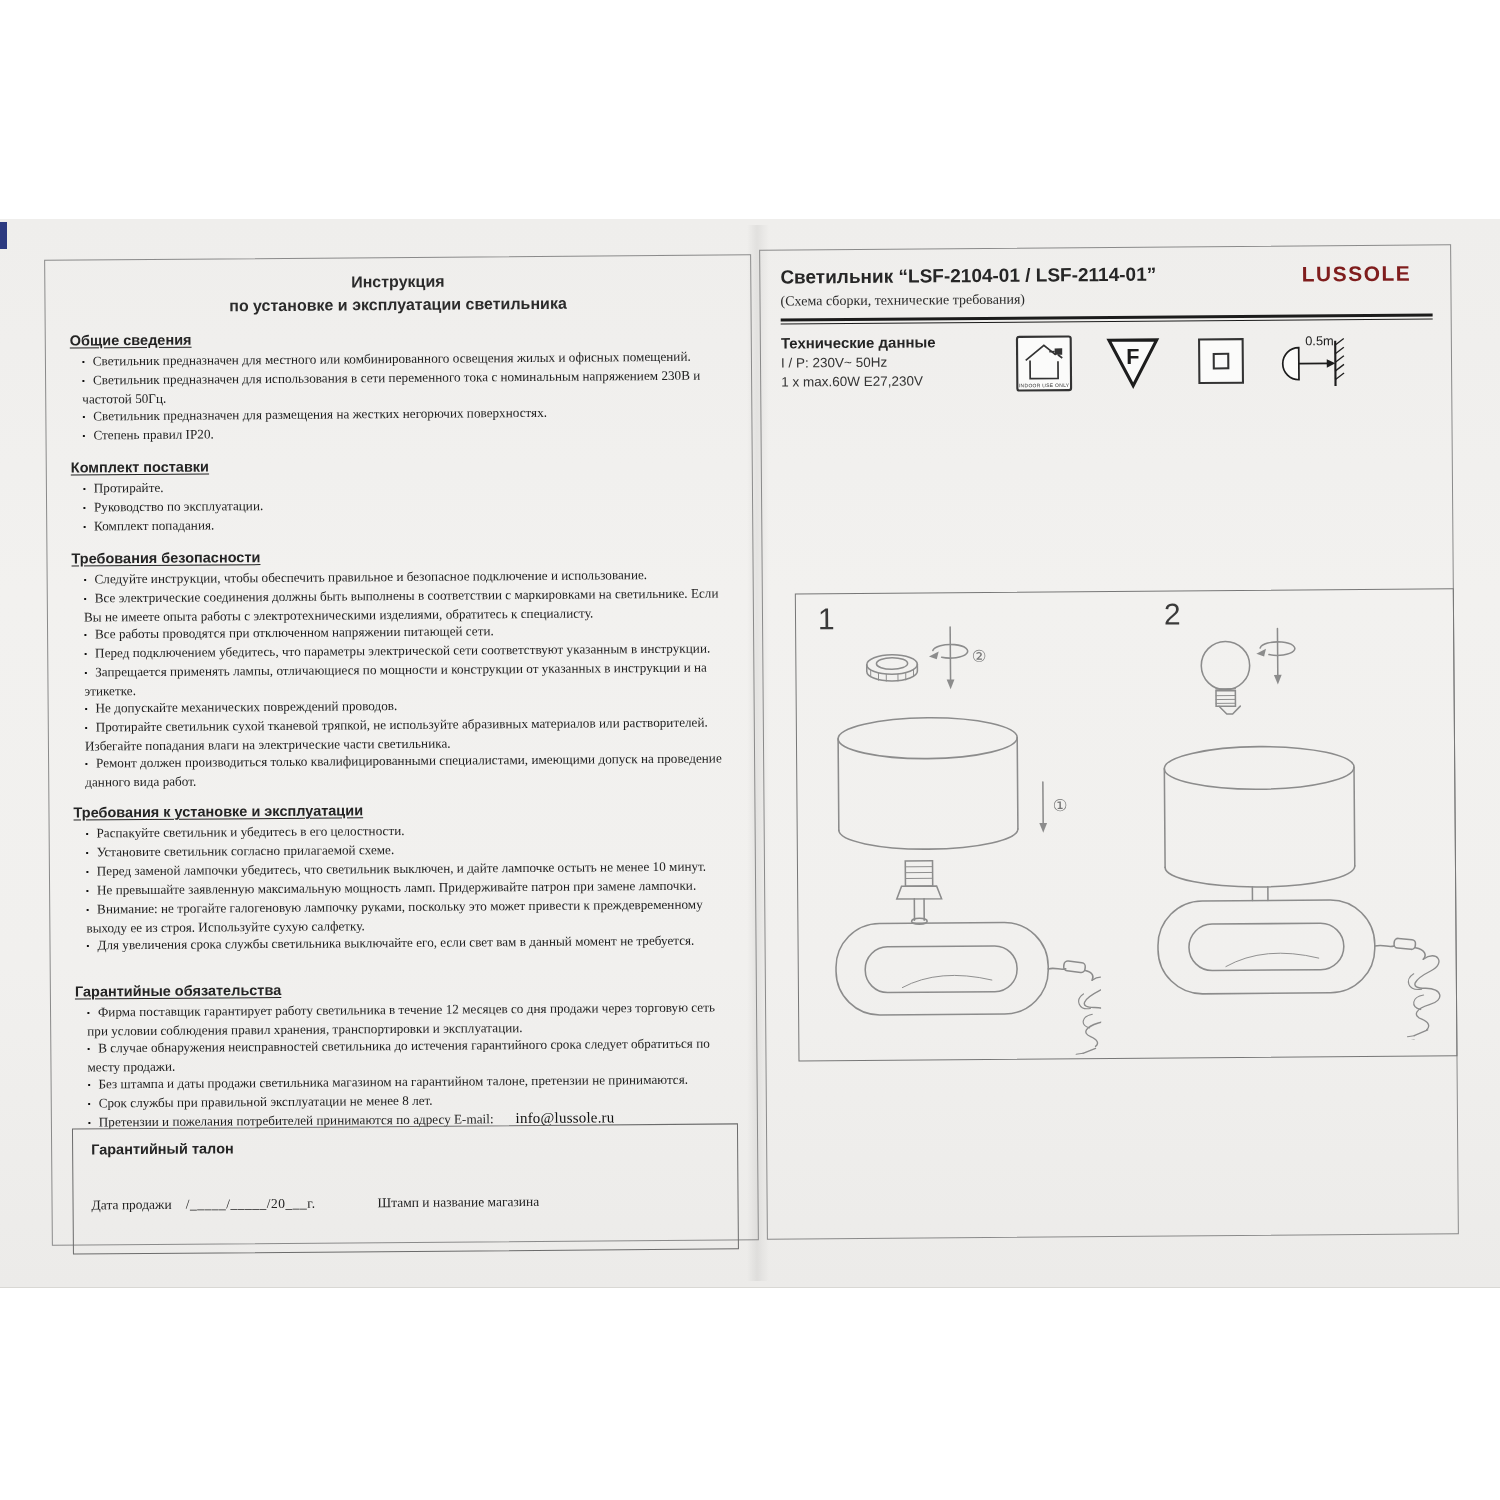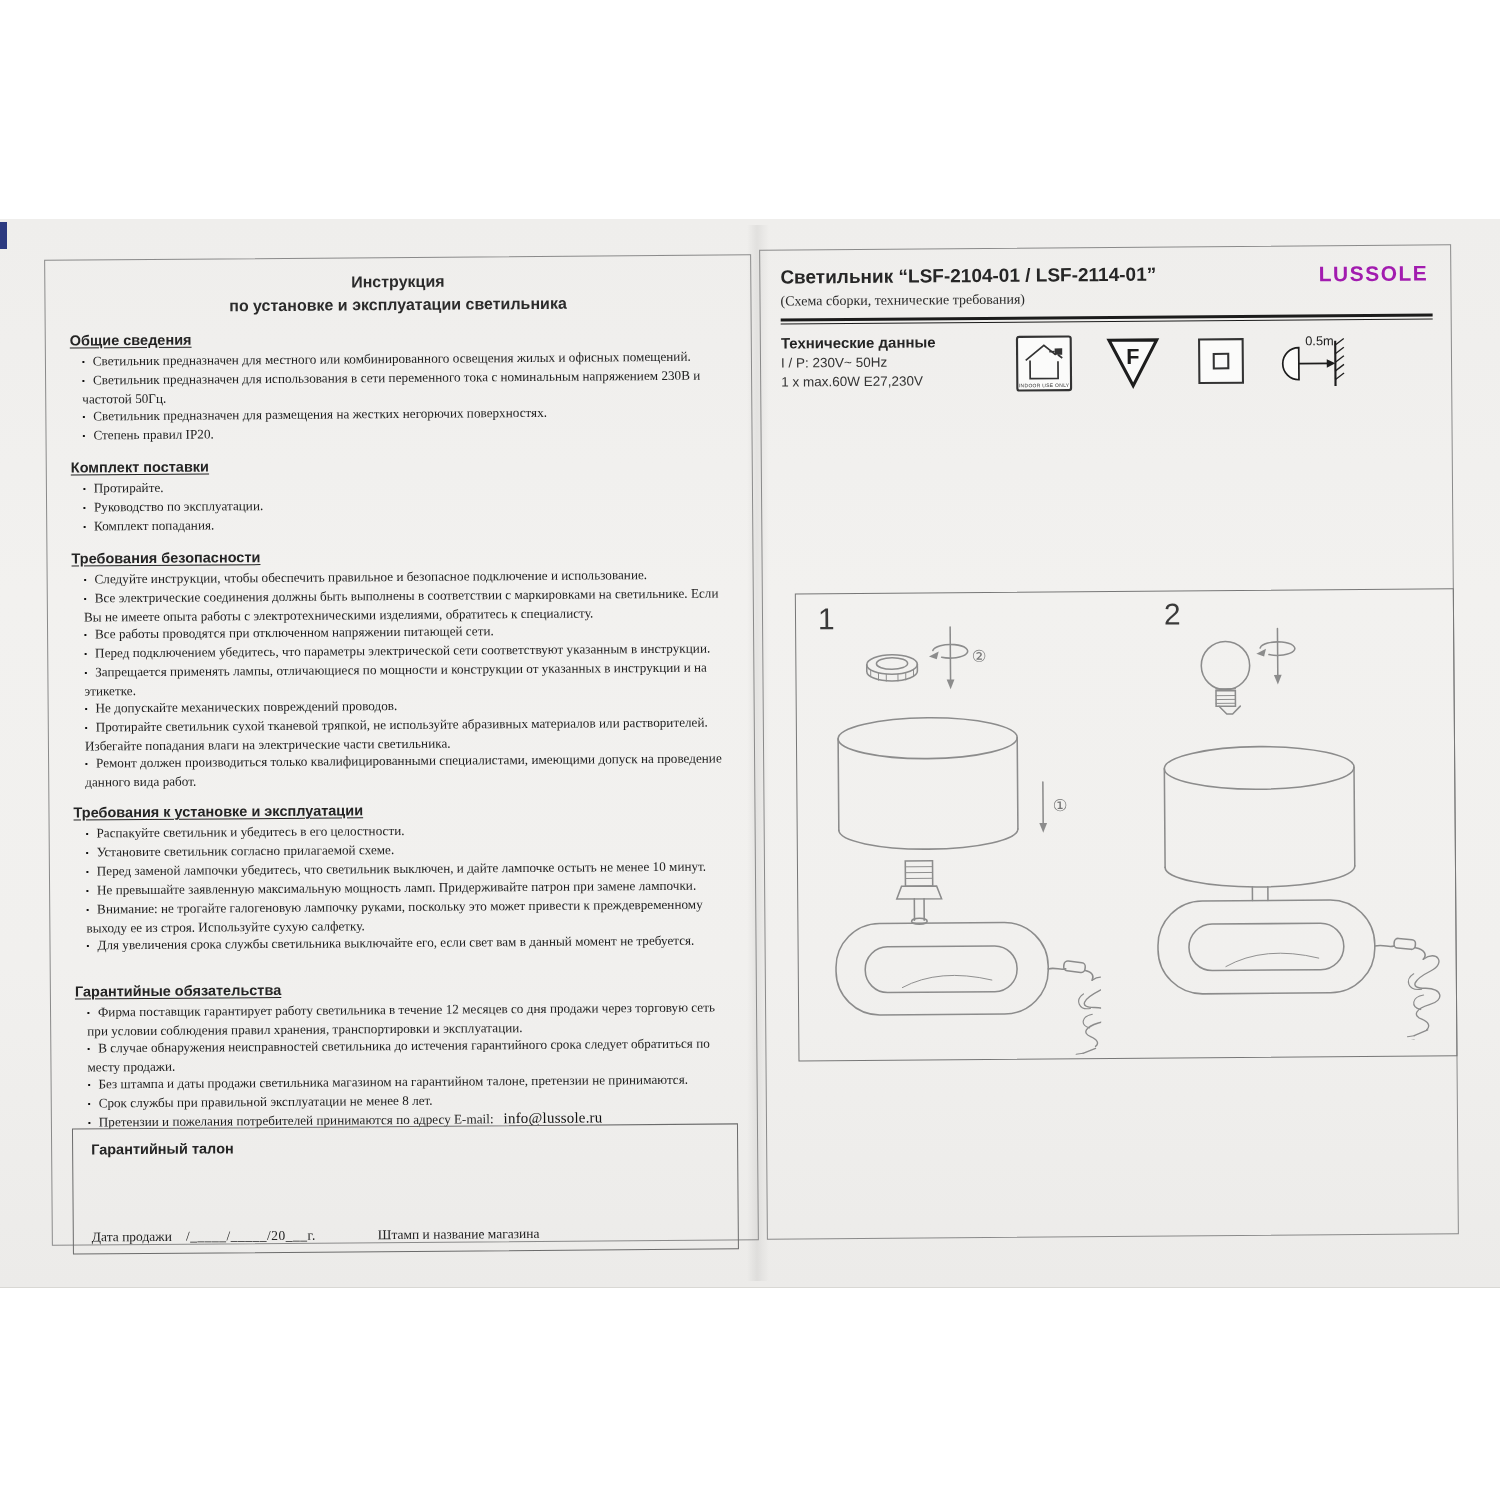--- a/index.html
+++ b/index.html
@@ -17,36 +17,36 @@
   .page-right{left:763px;top:247px;width:692px;height:990px;padding:12px 0 0 0;}
 
   
   .doc-title{text-align:center;font-family:"Liberation Sans",sans-serif;font-weight:bold;
     font-size:16px;line-height:1.45;color:#2b2b2b;margin-bottom:6px;}
   .section-head{font-family:"Liberation Sans",sans-serif;font-weight:bold;font-size:14.5px;
     color:#242424;text-decoration:underline;text-underline-offset:2px;margin:14px 0 4px 0;}
   .section-head.gap-lg{margin-top:28px;}
   .li{font-size:13.2px;line-height:17px;color:#1f1f1f;padding-left:12px;}
   .bullet{display:inline-block;font-size:8px;margin-right:8px;transform:translateY(-1px);color:#111;}
-  .email{font-size:15px;margin-left:10px;color:#101010;letter-spacing:0.2px;}
+  .email{font-size:15px;margin-left:22px;color:#101010;letter-spacing:0.2px;}
 
   .warranty{position:absolute;left:20px;top:868px;width:628px;height:100px;
     border:1.5px solid #6b6b6b;padding:12px 18px;box-sizing:content-box;}
   .warranty-title{font-family:"Liberation Sans",sans-serif;font-weight:bold;font-size:14.5px;color:#242424;}
   .warranty-row{margin-top:40px;font-size:13.5px;display:flex;align-items:baseline;}
-  .warranty-date-label{margin-right:14px;margin-top:32px;}
+  .warranty-date-label{margin-right:14px;}
   .warranty-date-value{letter-spacing:0.5px;}
   .warranty-stamp{margin-left:62px;}
 
   
   .rp-header{padding:4px 18px 0 20px;}
   .rp-titlerow{display:flex;justify-content:space-between;align-items:flex-start;}
   .rp-title{font-family:"Liberation Sans",sans-serif;font-weight:bold;font-size:19px;color:#262626;}
   .rp-brand{font-family:"Liberation Sans",sans-serif;font-weight:bold;font-size:21px;
-    letter-spacing:1.5px;color:#a21caf;margin-right:4px;}
+    letter-spacing:1.5px;color:#7f1d1d;margin-right:21px;}
   .rp-subtitle{font-size:14px;color:#2a2a2a;margin-top:3px;}
   .rule-thick{height:3px;background:#1b1b1b;margin:9px 0 0 0;}
   .rule-thin{height:1px;background:#1b1b1b;margin-top:2px;}
 
   .tech-row{display:flex;padding:10px 6px 0 20px;}
   .tech-text{width:234px;}
   .tech-head{font-family:"Liberation Sans",sans-serif;font-weight:bold;font-size:15px;color:#242424;}
   .tech-line{font-family:"Liberation Sans",sans-serif;font-size:13.5px;color:#333;margin-top:4px;}
   .icon-row{display:flex;align-items:flex-start;gap:32px;margin-top:2px;}
   .icon{flex:0 0 auto;}

